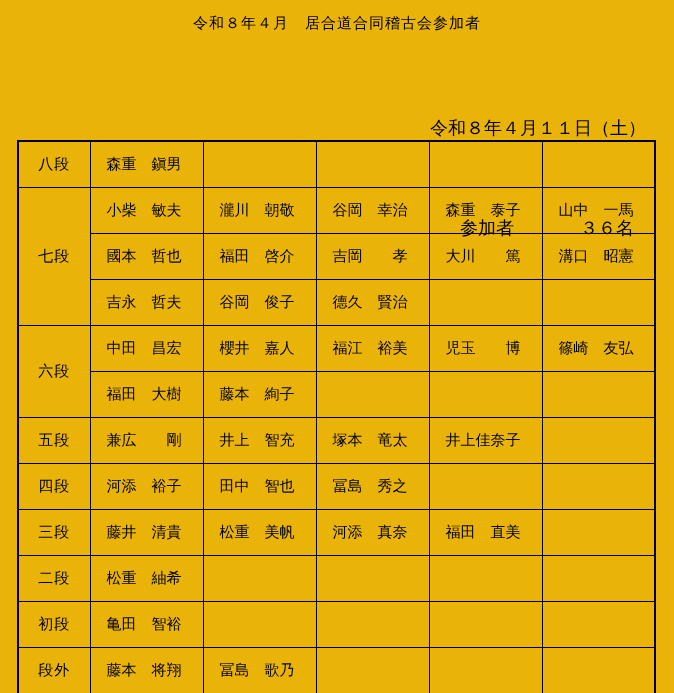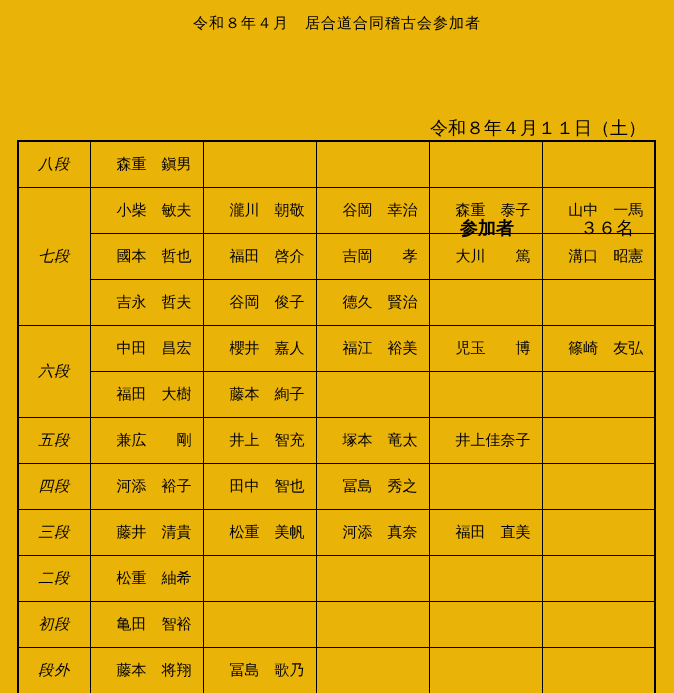--- a/index.html
+++ b/index.html
@@ -32,21 +32,20 @@
     font-size: 18px;
     line-height: 25px;
     white-space: pre;
   }
   .meta-line {
     height: 25px;
   }
   .participants-label {
     display: inline-block;
     width: 120px;
-    font-weight: bold;
   }
   table.roster {
     position: absolute;
     left: 17px;
     top: 140px;
     width: 639px;
     table-layout: fixed;
     border-collapse: collapse;
     border: 2px solid #000000;
   }
@@ -54,25 +53,23 @@
     border: 1px solid #000000;
     height: 43px;
     font-size: 15px;
     vertical-align: middle;
     overflow: hidden;
     white-space: pre;
   }
   td.rank {
     text-align: center;
     letter-spacing: 1px;
-    font-style: italic;
   }
   td.name {
     padding-left: 16px;
-    text-align: center;
   }
 </style>
 </head>
 <body>
 
 <div class="page">
 
   <div class="title">令和８年４月　居合道合同稽古会参加者</div>
 
   <div class="meta">

